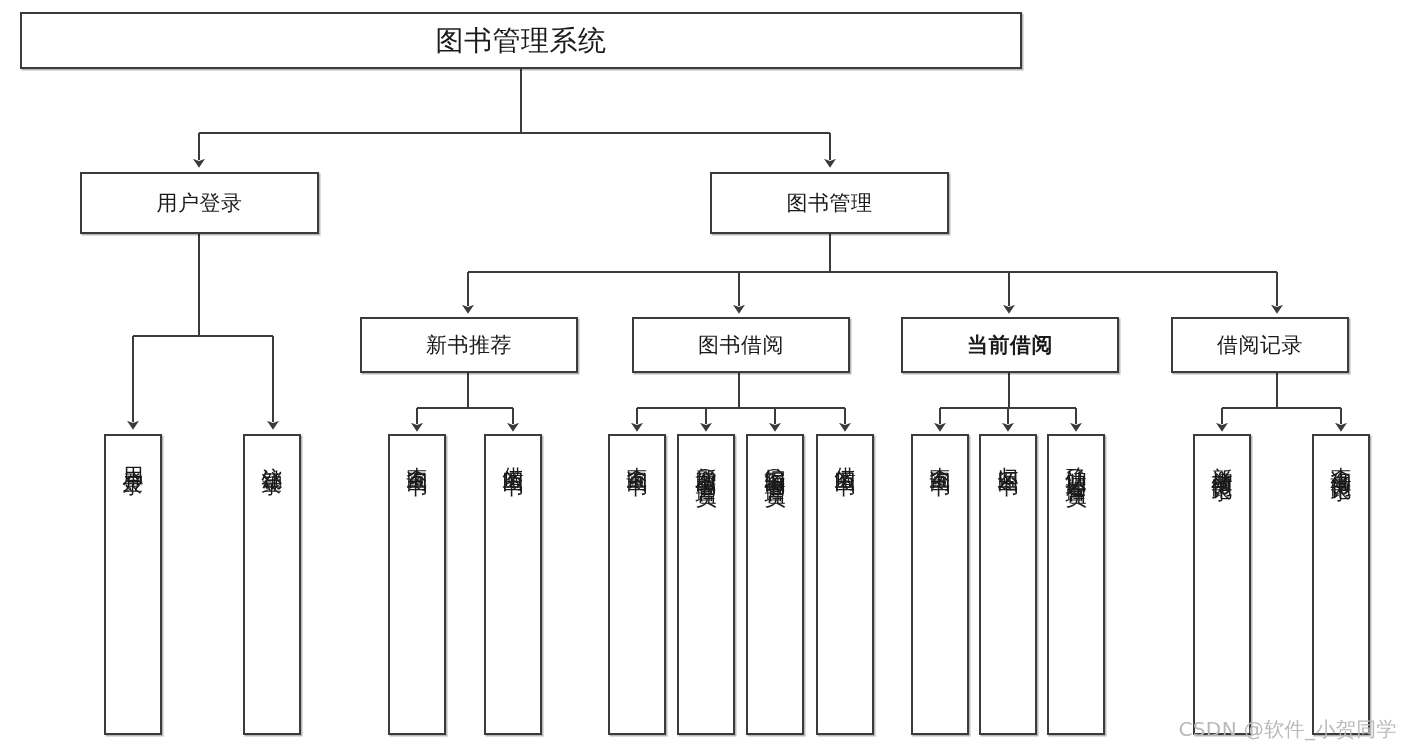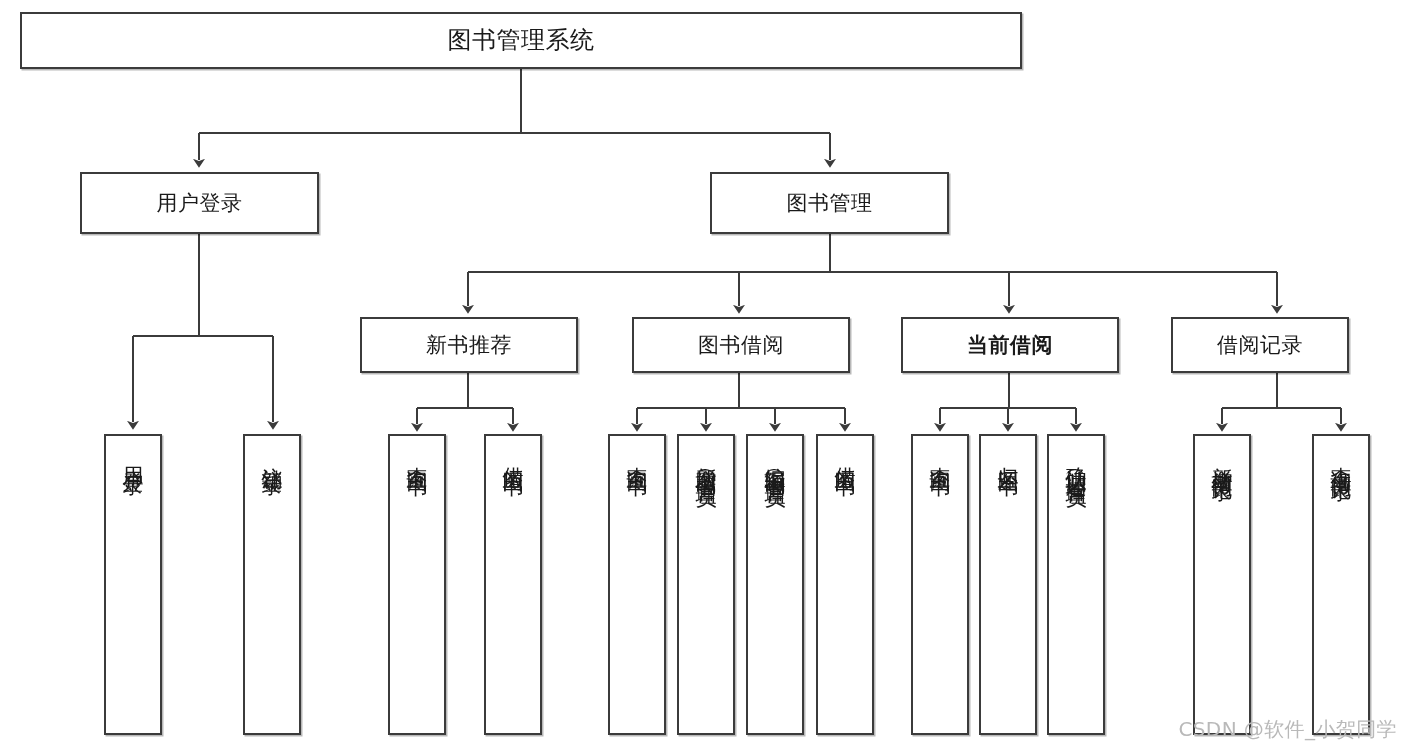--- a/index.html
+++ b/index.html
@@ -40,21 +40,21 @@
   .node .lbl {
     display: block;
     text-align: center;
     letter-spacing: 0.5px;
   }
   .node.horizontal .lbl {
     writing-mode: horizontal-tb;
     font-size: 21px;
   }
   .node.root .lbl {
-    font-size: 24px;
+    font-size: 28px;
   }
   .node.vertical {
     align-items: flex-start;
     padding-top: 14px;
   }
   .node.vertical .lbl {
     writing-mode: vertical-rl;
     text-orientation: upright;
     font-size: 21px;
     letter-spacing: 3px;

